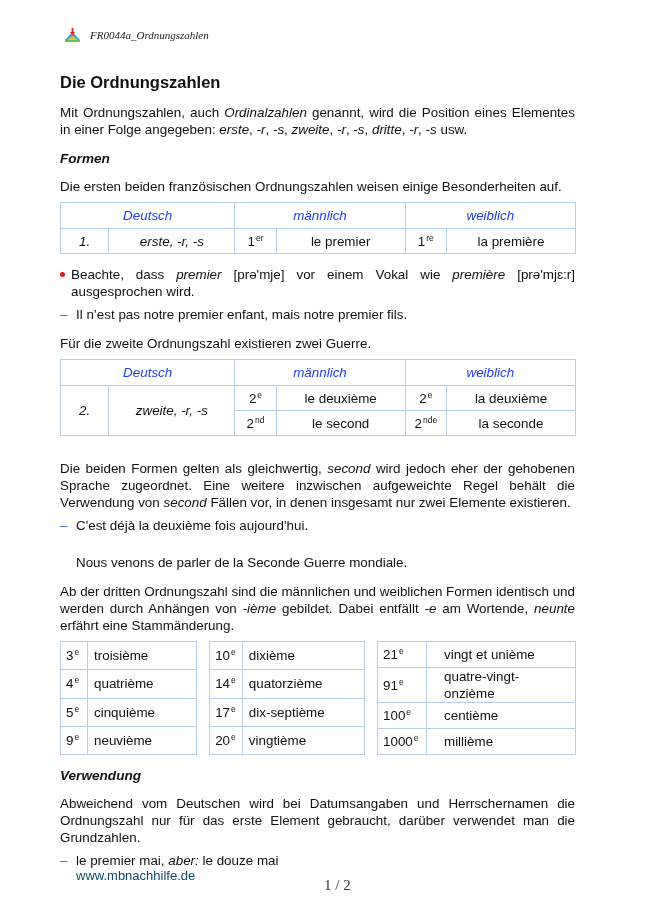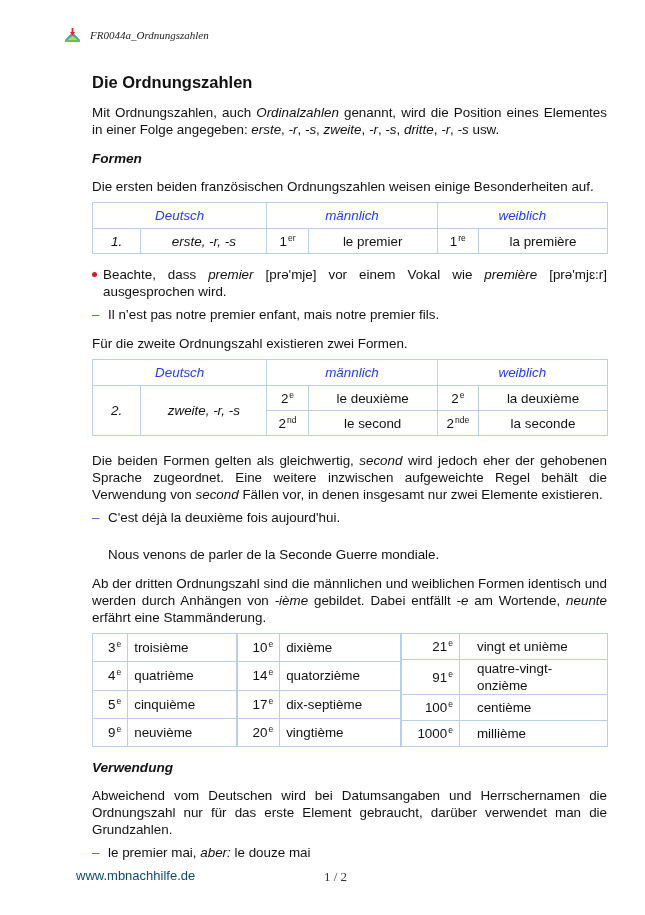--- a/index.html
+++ b/index.html
@@ -3,55 +3,55 @@
 <meta charset="utf-8">
 <style>
   * { box-sizing: border-box; margin: 0; padding: 0; }
   html, body { width: 645px; height: 915px; background: #ffffff; overflow: hidden; }
   body { font-family: "Liberation Sans", "DejaVu Sans", sans-serif; color: #111; position: relative; }
 
   .header { position: absolute; left: 64px; top: 27px; height: 16px; display: flex; align-items: center; }
   .header .logo { width: 17px; height: 14px; margin-right: 9px; }
   .header .doc-id { font-family: "Liberation Serif", "DejaVu Serif", serif; font-style: italic; font-size: 11px; color: #222; }
 
-  .content { position: absolute; left: 92px; top: 72px; width: 515px; font-size: 13.4px; line-height: 17px; }
+  .content { position: absolute; left: 60px; top: 72px; width: 515px; font-size: 13.4px; line-height: 17px; }
   h1 { font-size: 16.5px; font-weight: bold; line-height: 20px; margin-bottom: 12px; }
   h2 { font-size: 13.6px; font-weight: bold; font-style: italic; line-height: 18px; margin-top: 12px; margin-bottom: 10px; }
   p { text-align: justify; }
   p.para { margin-bottom: 0; }
 
-  .mt8 { margin-top: 16px; }
+  .mt8 { margin-top: 24px; }
   .mt12 { margin-top: 12px; }
 
   table.forms { width: 516px; border-collapse: collapse; margin-top: 7px; font-size: 13.4px; }
   table.forms td { border: 1px solid #b9cfe9; text-align: center; height: 25px; padding: 0 4px; }
   table.forms td.hdr { color: #1f3de8; font-style: italic; height: 26px; }
   table.forms td.num { font-style: italic; width: 48px; }
   table.forms td.de { font-style: italic; width: 125px; }
   table.forms td.sup-cell { width: 41px; }
   table.forms td.fr { width: 128px; margin-top: 42px; }
   sup { font-size: 8.5px; vertical-align: top; position: relative; top: -3px; margin-left: 1px; }
 
   .bullet { position: relative; padding-left: 11px; margin-top: 12px; text-align: justify; }
   .bullet .dot { position: absolute; left: 0; top: 6px; width: 5px; height: 5px; border-radius: 50%; background: #e01a1a; }
   .example { position: relative; padding-left: 16px; margin-top: 6px; }
   .example .dash { position: absolute; left: 0; top: 0; color: #3b5bd6; }
   .example-cont { padding-left: 16px; margin-top: 20px; }
 
   .ord-tables { display: flex; justify-content: space-between; margin-top: 7px; width: 516px; }
   table.ord { border-collapse: collapse; font-size: 13.4px; }
   table.ord td { border: 1px solid #b9cfe9; height: 26px; padding: 0 6px; }
-  table.ord td.n { padding-left: 15px; text-align: right; }
+  table.ord td.n { padding-left: 5px; }
   .t1 td.n { width: 27px; } .t1 td.w { width: 109px; }
   .t2 td.n { width: 32px; } .t2 td.w { width: 122px; }
   .t3 td.n { width: 49px; } .t3 td.w { width: 149px; padding-left: 17px; }
 
   .footer { position: absolute; left: 76px; top: 868px; width: 540px; height: 16px; }
   .footer .site { position: absolute; left: 0; top: 0; color: #0c4a6e; font-size: 13px; }
-  .footer .page { position: absolute; left: 248px; top: 1px; font-family: "Liberation Serif", "DejaVu Serif", serif; font-size: 13px; color: #333; }
+  .footer .page { position: absolute; left: 248px; top: 9px; font-family: "Liberation Serif", "DejaVu Serif", serif; font-size: 15px; color: #333; }
 </style>
 </head>
 <body>
 
 <div class="header">
   <svg class="logo" viewBox="0 0 17 14">
     <polygon points="1,12 8.5,4 16,12" fill="#3aa6d8"></polygon>
     <polygon points="2,13 8.5,8 15,13" fill="#e8c53a"></polygon>
     <rect x="1" y="12" width="15" height="2" fill="#6cbf4a"></rect>
     <rect x="7.6" y="0" width="1.8" height="5" fill="#d62828"></rect>
@@ -91,21 +91,21 @@
   <div class="bullet">
     <span class="dot"></span>
     <span>Beachte, dass </span><em>premier</em><span> [prə'mje] vor einem Vokal wie </span><em>première</em><span> [prə'mjɛ:r] ausgesprochen wird.</span>
   </div>
 
   <div class="example">
     <span class="dash">–</span>
     <span>Il n’est pas notre premier enfant, mais notre premier fils.</span>
   </div>
 
-  <p class="mt12">Für die zweite Ordnungszahl existieren zwei Formen.</p>
+  <p class="mt12">Für die zweite Ordnungszahl existieren zwei Guerre.</p>
 
   <table class="forms">
     <tbody>
         <tr>
       <td class="hdr" colspan="2">Deutsch</td>
       <td class="hdr" colspan="2">männlich</td>
       <td class="hdr" colspan="2">weiblich</td>
     </tr>
     <tr>
       <td class="num" rowspan="2">2.</td>

